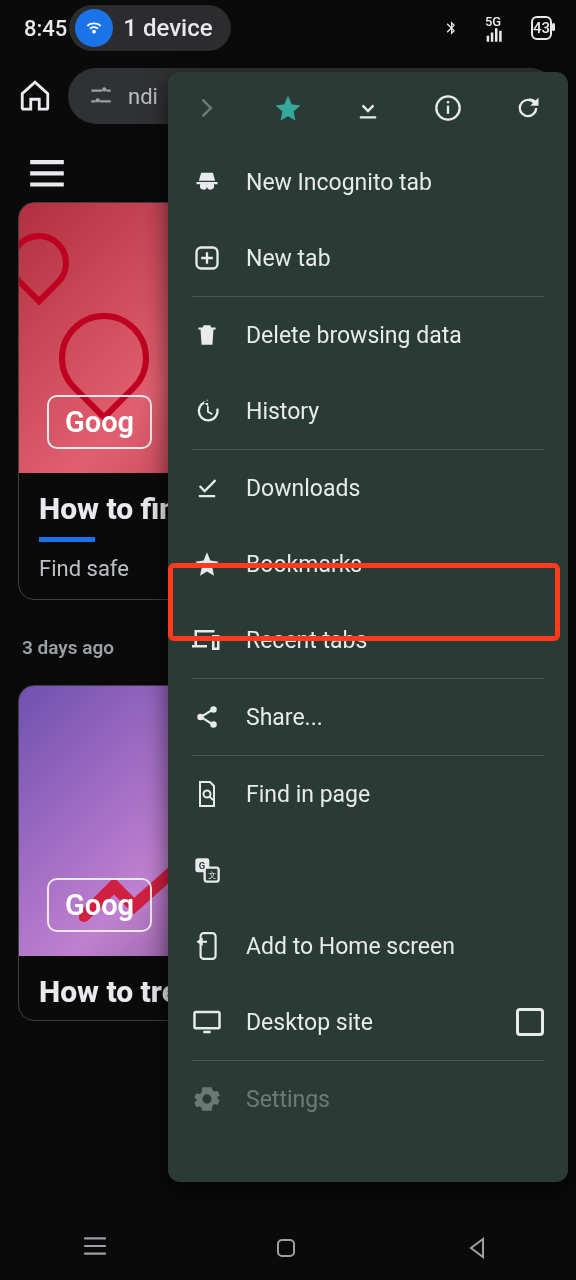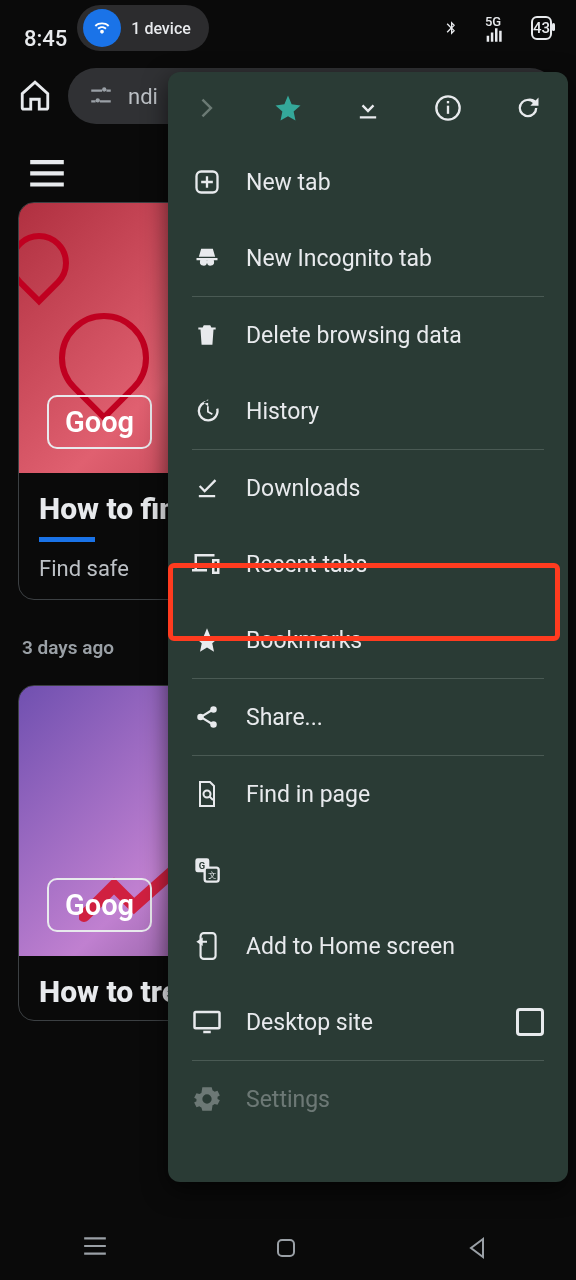--- a/index.html
+++ b/index.html
@@ -15,26 +15,26 @@
 
   
   .status-bar {
     height: 56px;
     display: flex;
     align-items: center;
     padding: 0 24px;
     font-size: 22px;
     font-weight: 500;
   }
-  .status-left { display: flex; align-items: flex-end; gap: 10px; }
+  .status-left { display: flex; align-items: center; gap: 2px; }
   .device-chip {
     display: flex; align-items: center; gap: 10px;
     background: #2c2c2e; border-radius: 28px;
     padding: 4px 18px 4px 6px;
-    font-size: 16px;
+    font-size: 24px;
   }
   .wifi-badge {
     width: 38px; height: 38px; border-radius: 50%;
     background: #1a73e8; display: flex; align-items: center; justify-content: center;
   }
   .status-right { margin-left: auto; display: flex; align-items: center; gap: 26px; font-size: 14px;}
   .battery {
     border: 2px solid #e8eaed; border-radius: 6px;
     padding: 1px 0; font-size: 15px; position: relative;
   }
@@ -232,34 +232,34 @@
         <svg width="28" height="28" viewBox="0 0 24 24">
           <path class="light" d="M12 4a8 8 0 108 8h-2a6 6 0 11-1.8-4.3L14 10h7V3l-2.5 2.5A8 8 0 0012 4z"></path>
         </svg>
       </span>
   </div>
 
   <div class="menu-list">
     <div class="menu-item">
       <span class="ico">
           <svg width="28" height="28" viewBox="0 0 24 24">
+            <path class="light" d="M7 4h10l2 7H5l2-7zM3 12h18v2H3v-2zm3 3a3 3 0 016 0 3 3 0 016 0 3 3 0 11-6 1 3 3 0 11-6-1z"></path>
+          </svg>
+        </span>
+      <span>New Incognito tab</span>
+    </div>
+    <div class="menu-item">
+      <span class="ico">
+          <svg width="28" height="28" viewBox="0 0 24 24">
             <rect x="3" y="3" width="18" height="18" rx="4" fill="none" stroke="#e8eaed" stroke-width="2"></rect>
             <path class="light" d="M11 7h2v10h-2z M7 11h10v2H7z"></path>
           </svg>
         </span>
       <span>New tab</span>
     </div>
-    <div class="menu-item">
-      <span class="ico">
-          <svg width="28" height="28" viewBox="0 0 24 24">
-            <path class="light" d="M7 4h10l2 7H5l2-7zM3 12h18v2H3v-2zm3 3a3 3 0 016 0 3 3 0 016 0 3 3 0 11-6 1 3 3 0 11-6-1z"></path>
-          </svg>
-        </span>
-      <span>New Incognito tab</span>
-    </div>
     <div class="divider"></div>
     <div class="menu-item">
       <span class="ico">
           <svg width="26" height="28" viewBox="0 0 24 24">
             <path class="light" d="M6 7h12l-1 14H7L6 7zm3-4h6l1 2h4v2H4V5h4l1-2zM9 10h1.5v8H9v-8zm4.5 0H15v8h-1.5v-8z"></path>
           </svg>
         </span>
       <span>Delete browsing data</span>
     </div>
     <div class="menu-item">
@@ -274,33 +274,33 @@
     <div class="menu-item">
       <span class="ico">
           <svg width="28" height="28" viewBox="0 0 24 24">
             <path class="light" d="M5 18h14v2H5v-2zM20 6l-1.4-1.4L10 13.2 6.4 9.6 5 11l5 5 10-10z"></path>
           </svg>
         </span>
       <span>Downloads</span>
     </div>
     <div class="menu-item">
       <span class="ico">
+          <svg width="28" height="28" viewBox="0 0 24 24">
+            <path class="light" d="M12 2l2.9 6.9L22 10l-5.5 4.8L18 22l-6-3.5L6 22l1.5-7.2L2 10l7.1-1.1L12 2z"></path>
+          </svg>
+        </span>
+      <span>Bookmarks</span>
+    </div>
+    <div class="menu-item">
+      <span class="ico">
           <svg width="30" height="26" viewBox="0 0 24 20">
             <path class="light" d="M2 2h16v2H4v10h8v2H0v-2h2V2zm14 4h6v12h-6V6zm2 2v8h2V8h-2z"></path>
           </svg>
         </span>
       <span>Recent tabs</span>
-    </div>
-    <div class="menu-item">
-      <span class="ico">
-          <svg width="28" height="28" viewBox="0 0 24 24">
-            <path class="light" d="M12 2l2.9 6.9L22 10l-5.5 4.8L18 22l-6-3.5L6 22l1.5-7.2L2 10l7.1-1.1L12 2z"></path>
-          </svg>
-        </span>
-      <span>Bookmarks</span>
     </div>
     <div class="divider"></div>
     <div class="menu-item">
       <span class="ico">
           <svg width="26" height="28" viewBox="0 0 24 24">
             <circle cx="18" cy="5" r="3" class="light"></circle>
             <circle cx="6" cy="12" r="3" class="light"></circle>
             <circle cx="18" cy="19" r="3" class="light"></circle>
             <path stroke="#e8eaed" stroke-width="2" d="M8 11l8-5M8 13l8 5"></path>
           </svg>

